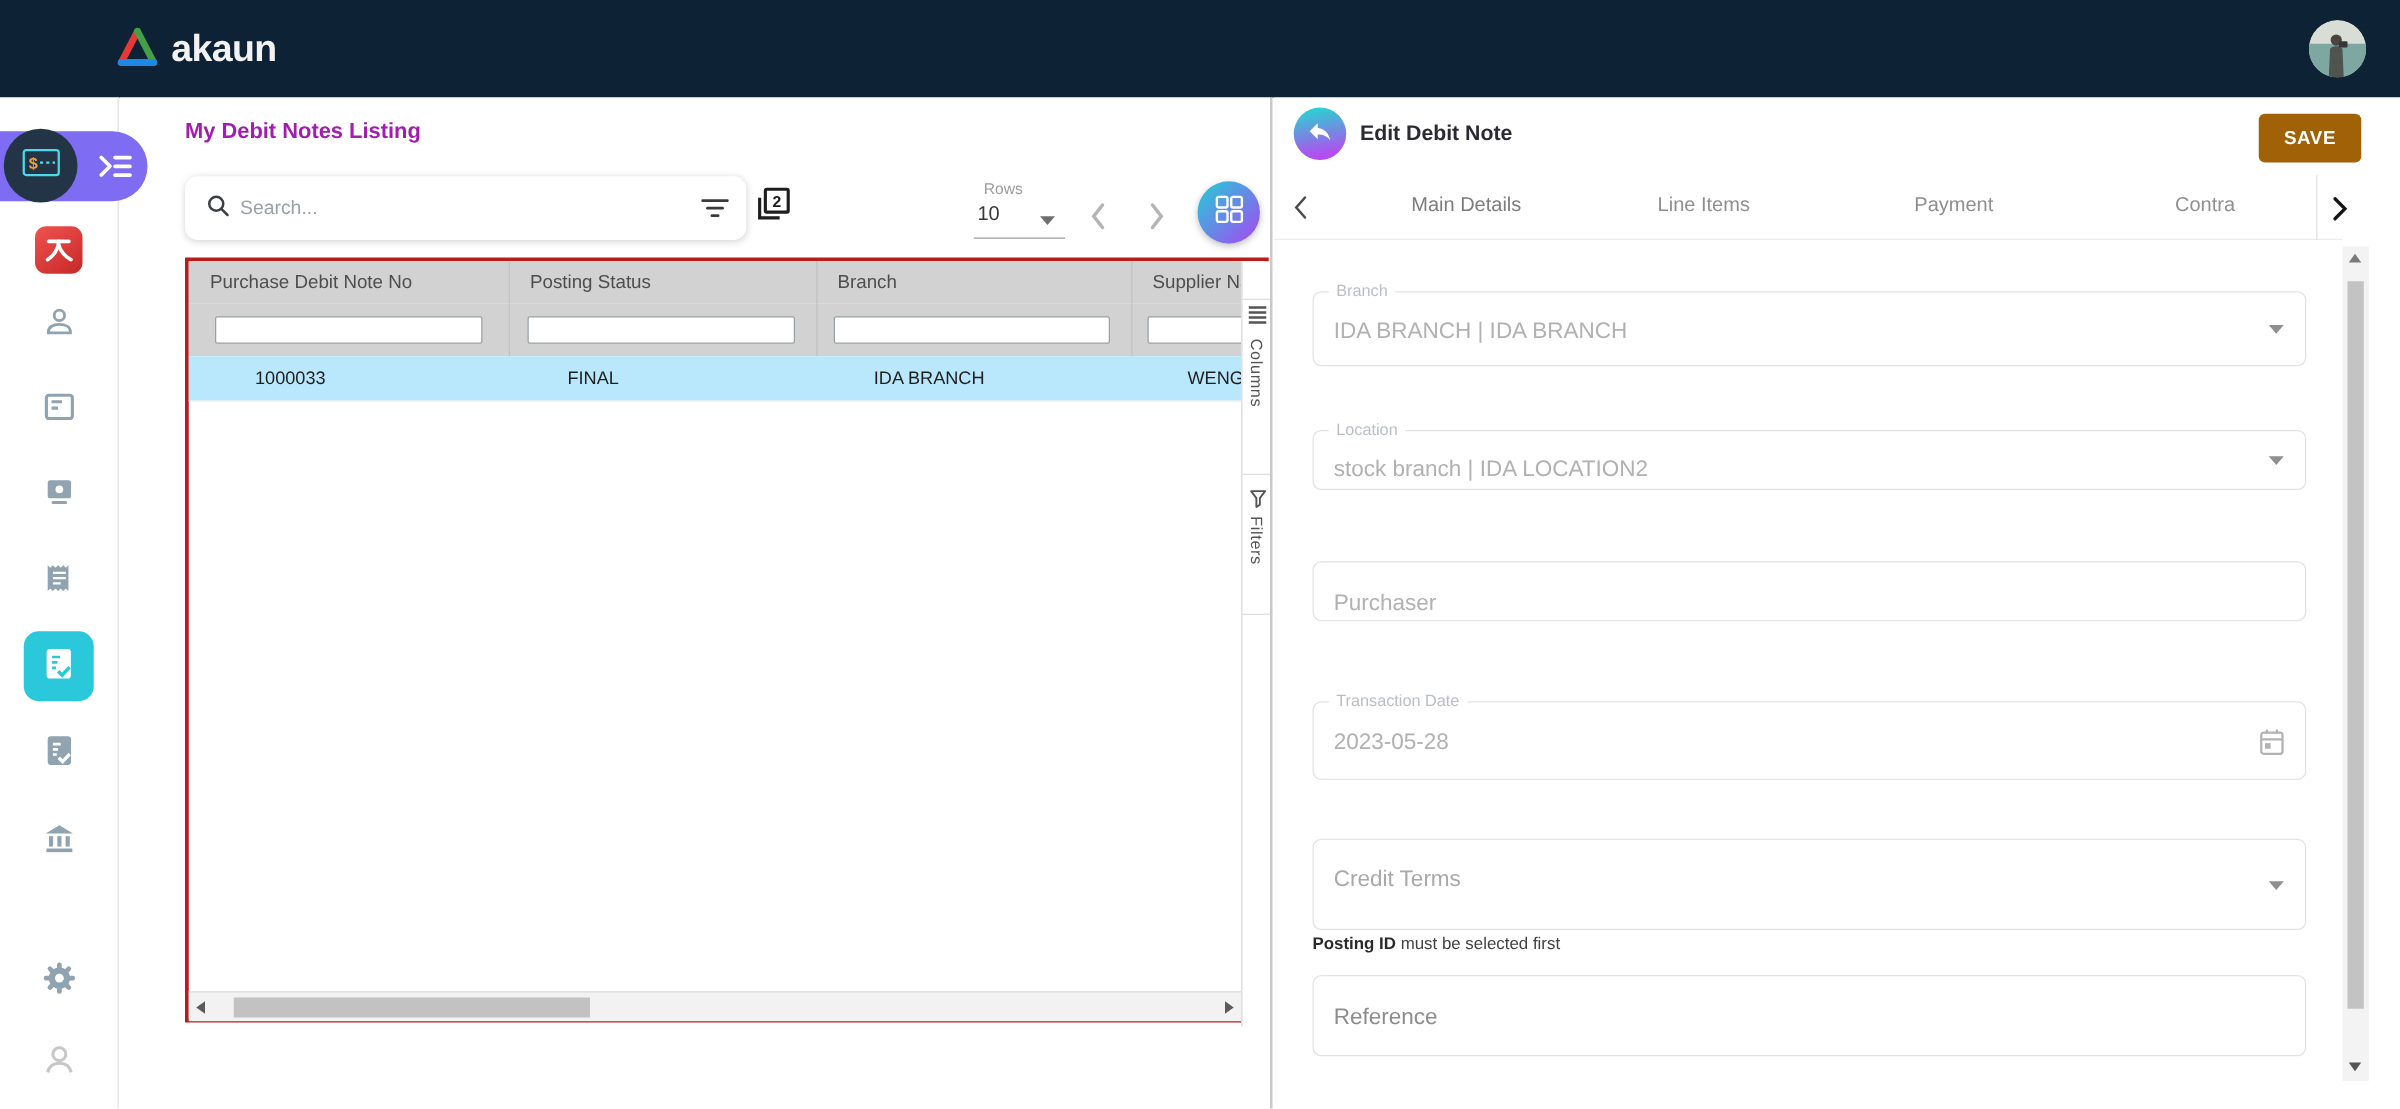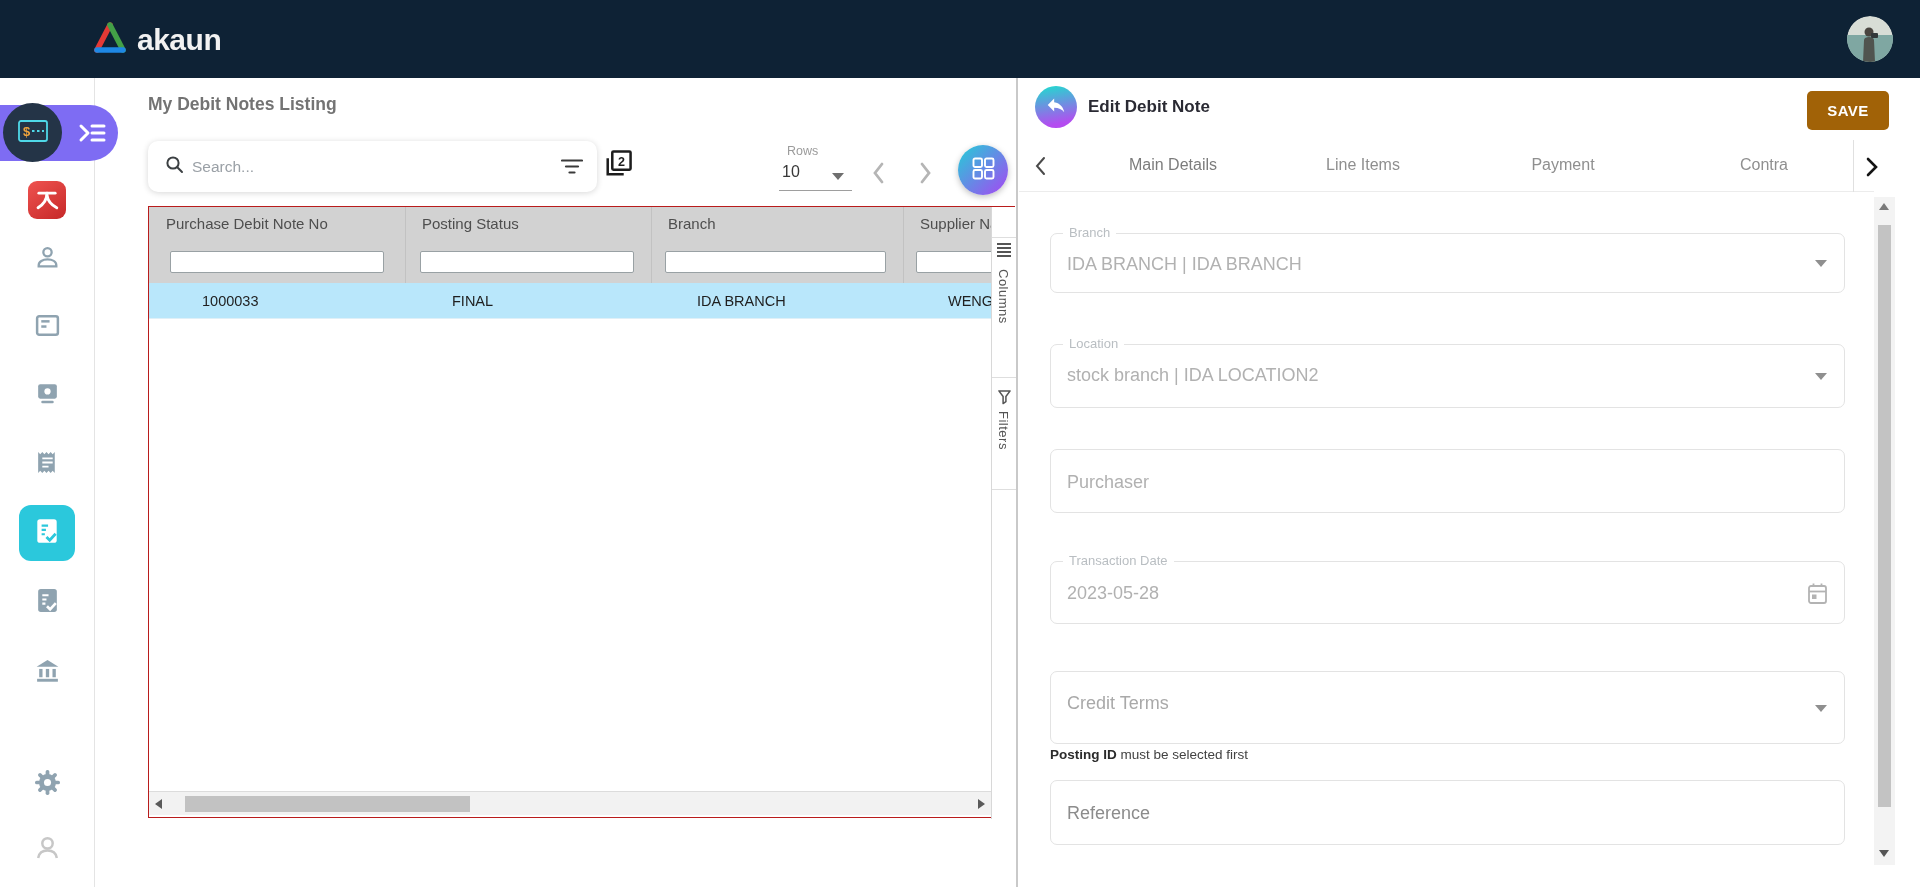--- a/index.html
+++ b/index.html
@@ -23,40 +23,40 @@
 
   
   .pill { position:absolute; left:0; top:105px; width:118px; height:56px; background:#7E6CF3;
           border-radius:0 30px 30px 0; z-index:6; }
   .pill-circle { position:absolute; left:3px; top:-2px; width:59px; height:59px; border-radius:50%;
                  background:#243447; display:flex; align-items:center; justify-content:center; }
   .pill-menu { position:absolute; left:78px; top:17px; }
 
   
   .main { position:absolute; left:96px; top:78px; width:920px; height:809px; background:#fff; }
-  .listing-title { position:absolute; left:52px; top:16px; font-size:17.5px; font-weight:700; color:#737373; }
+  .listing-title { position:absolute; left:52px; top:16px; font-size:17.5px; font-weight:700; color:#a21caf; }
   .search-card { position:absolute; left:52px; top:63px; width:449px; height:51px; background:#fff;
                  border-radius:10px; box-shadow:0 1px 6px rgba(0,0,0,.16); display:flex; align-items:center; }
   .search-input { border:none; outline:none; font-size:15.5px; color:#333; width:330px; margin-left:8px;
                   font-family:"Liberation Sans",sans-serif; background:transparent; }
   .search-input::placeholder { color:#9aa0a6; }
   .filter-btn { position:absolute; right:14px; top:17px; cursor:pointer; }
   .pages-btn { position:absolute; left:506px; top:70px; cursor:pointer; }
   .rows-label { position:absolute; left:691px; top:66px; font-size:12.5px; color:#9b9b9b; }
   .rows-value { position:absolute; left:686px; top:85px; font-size:16px; color:#383838; }
   .rows-caret { position:absolute; left:736px; top:95px; width:0; height:0;
                 border-left:6px solid transparent; border-right:6px solid transparent; border-top:7px solid #6f6f6f; cursor:pointer; }
   .rows-line { position:absolute; left:683px; top:112px; width:73px; height:1px; background:#9e9e9e; }
   .pg-chev { position:absolute; top:80px; cursor:pointer; }
   .fab { position:absolute; left:862px; top:67px; width:50px; height:50px; border-radius:50%;
          background:linear-gradient(135deg,#29C8D8 5%,#A14CF2 95%); display:flex; align-items:center; justify-content:center;
          box-shadow:0 2px 6px rgba(0,0,0,.25); cursor:pointer; }
 
   
-  .tcard { position:absolute; left:52px; top:128px; width:867px; height:612px; border:1px solid #b91c1c; background:#fff; }
+  .tcard { position:absolute; left:52px; top:128px; width:867px; height:612px; border:3px solid #b91c1c; background:#fff; }
   .thead { position:absolute; left:0; top:0; width:842px; height:34px; background:#d2d2d2; overflow:hidden; }
   .th { position:absolute; top:0; height:34px; line-height:34px; font-size:15px; color:#4e4e4e; padding-left:17px; white-space:nowrap; overflow:hidden; }
   .colsep { position:absolute; top:0; width:1px; height:76px; background:#c2c2c2; z-index:2; }
   .tfilter { position:absolute; left:0; top:34px; width:842px; height:42px; background:#d2d2d2; overflow:hidden; }
   .finput { position:absolute; top:10px; height:22px; border:1px solid #99a1a4; border-radius:2px; background:#fff;
             outline:none; font-size:13px; padding:0 6px; font-family:"Liberation Sans",sans-serif; }
   .trow { position:absolute; left:0; top:76px; width:842px; height:36px; background:#B9E7FB; overflow:hidden; border-bottom:1px solid #dff0f8; cursor:pointer; }
   .td { position:absolute; top:0; height:36px; line-height:36px; font-size:14.5px; color:#1f1f1f; white-space:nowrap;margin-left:32px; }
   .hscroll { position:absolute; left:0; top:584px; width:842px; height:24px; background:#f2f2f2; border-top:1px solid #dcdcdc; }
   .hthumb { position:absolute; left:36px; top:4px; width:285px; height:16px; background:#c2c2c2; cursor:grab; }
@@ -392,27 +392,27 @@
         </svg>
       </span>
     </div>
 
     <div class="fld" style="top:155px;height:60px">
       <span class="fld-label">Branch</span>
       <span class="fld-value" style="line-height:60px">IDA BRANCH | IDA BRANCH</span>
       <span class="fld-caret"></span>
     </div>
 
-    <div class="fld" style="top:266px;height:64px">
+    <div class="fld" style="top:266px;height:48px">
       <span class="fld-label">Location</span>
       <span class="fld-value" style="line-height:60px">stock branch | IDA LOCATION2</span>
       <span class="fld-caret"></span>
     </div>
 
-    <div class="fld" style="top:371px;height:64px">
+    <div class="fld" style="top:371px;height:48px">
       <span class="fld-value" style="line-height:64px">Purchaser</span>
     </div>
 
     <div class="fld" style="top:483px;height:63px">
       <span class="fld-label">Transaction Date</span>
       <span class="fld-value" style="line-height:63px">2023-05-28</span>
       <span style="position:absolute;right:16px;top:20px;cursor:pointer">
         <svg width="21" height="23" viewBox="0 0 21 23">
           <rect x="2" y="4" width="17" height="17" rx="2" stroke="#b3b3b3" stroke-width="1.8" fill="none"></rect>
           <path d="M2 9.5 H19" stroke="#b3b3b3" stroke-width="1.8"></path>

